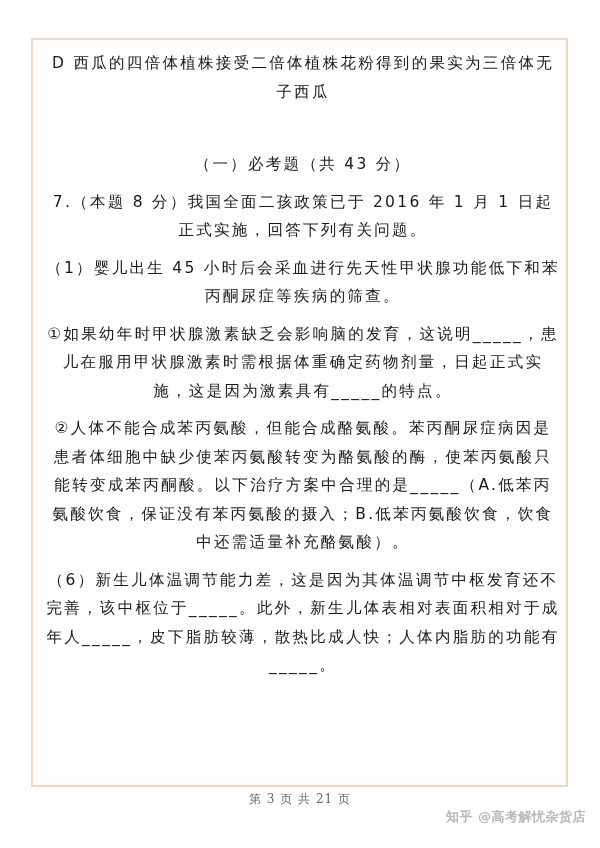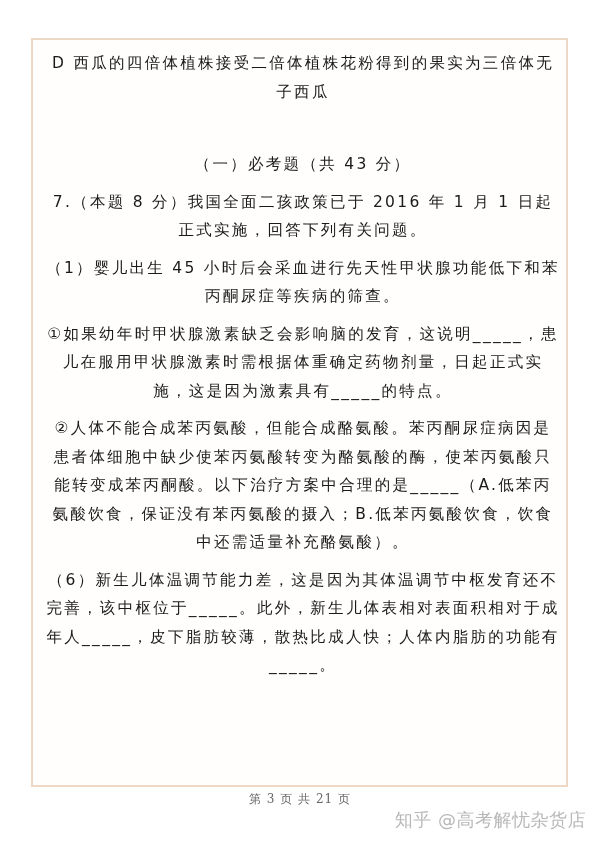--- a/index.html
+++ b/index.html
@@ -51,24 +51,25 @@
       text-align: center;
       font-family: "DejaVu Serif", "Liberation Serif", serif;
       font-size: 12px;
       color: #666;
       letter-spacing: 1px;
     }
     .watermark {
       position: absolute;
       top: 808px;
       right: 14px;
-      font-size: 18px;
+      font-size: 13px;
       color: #b8b8b8;
       letter-spacing: 0.5px;
       font-family: "DejaVu Sans", "Liberation Sans", sans-serif;
+      font-weight: bold;
     }
   </style>
 </head>
 <body>
 
 <div class="page-frame"></div>
 
 <div class="content">
   <p class="para">D 西瓜的四倍体植株接受二倍体植株花粉得到的果实为三倍体无子西瓜</p>
   <div class="gap"></div>

